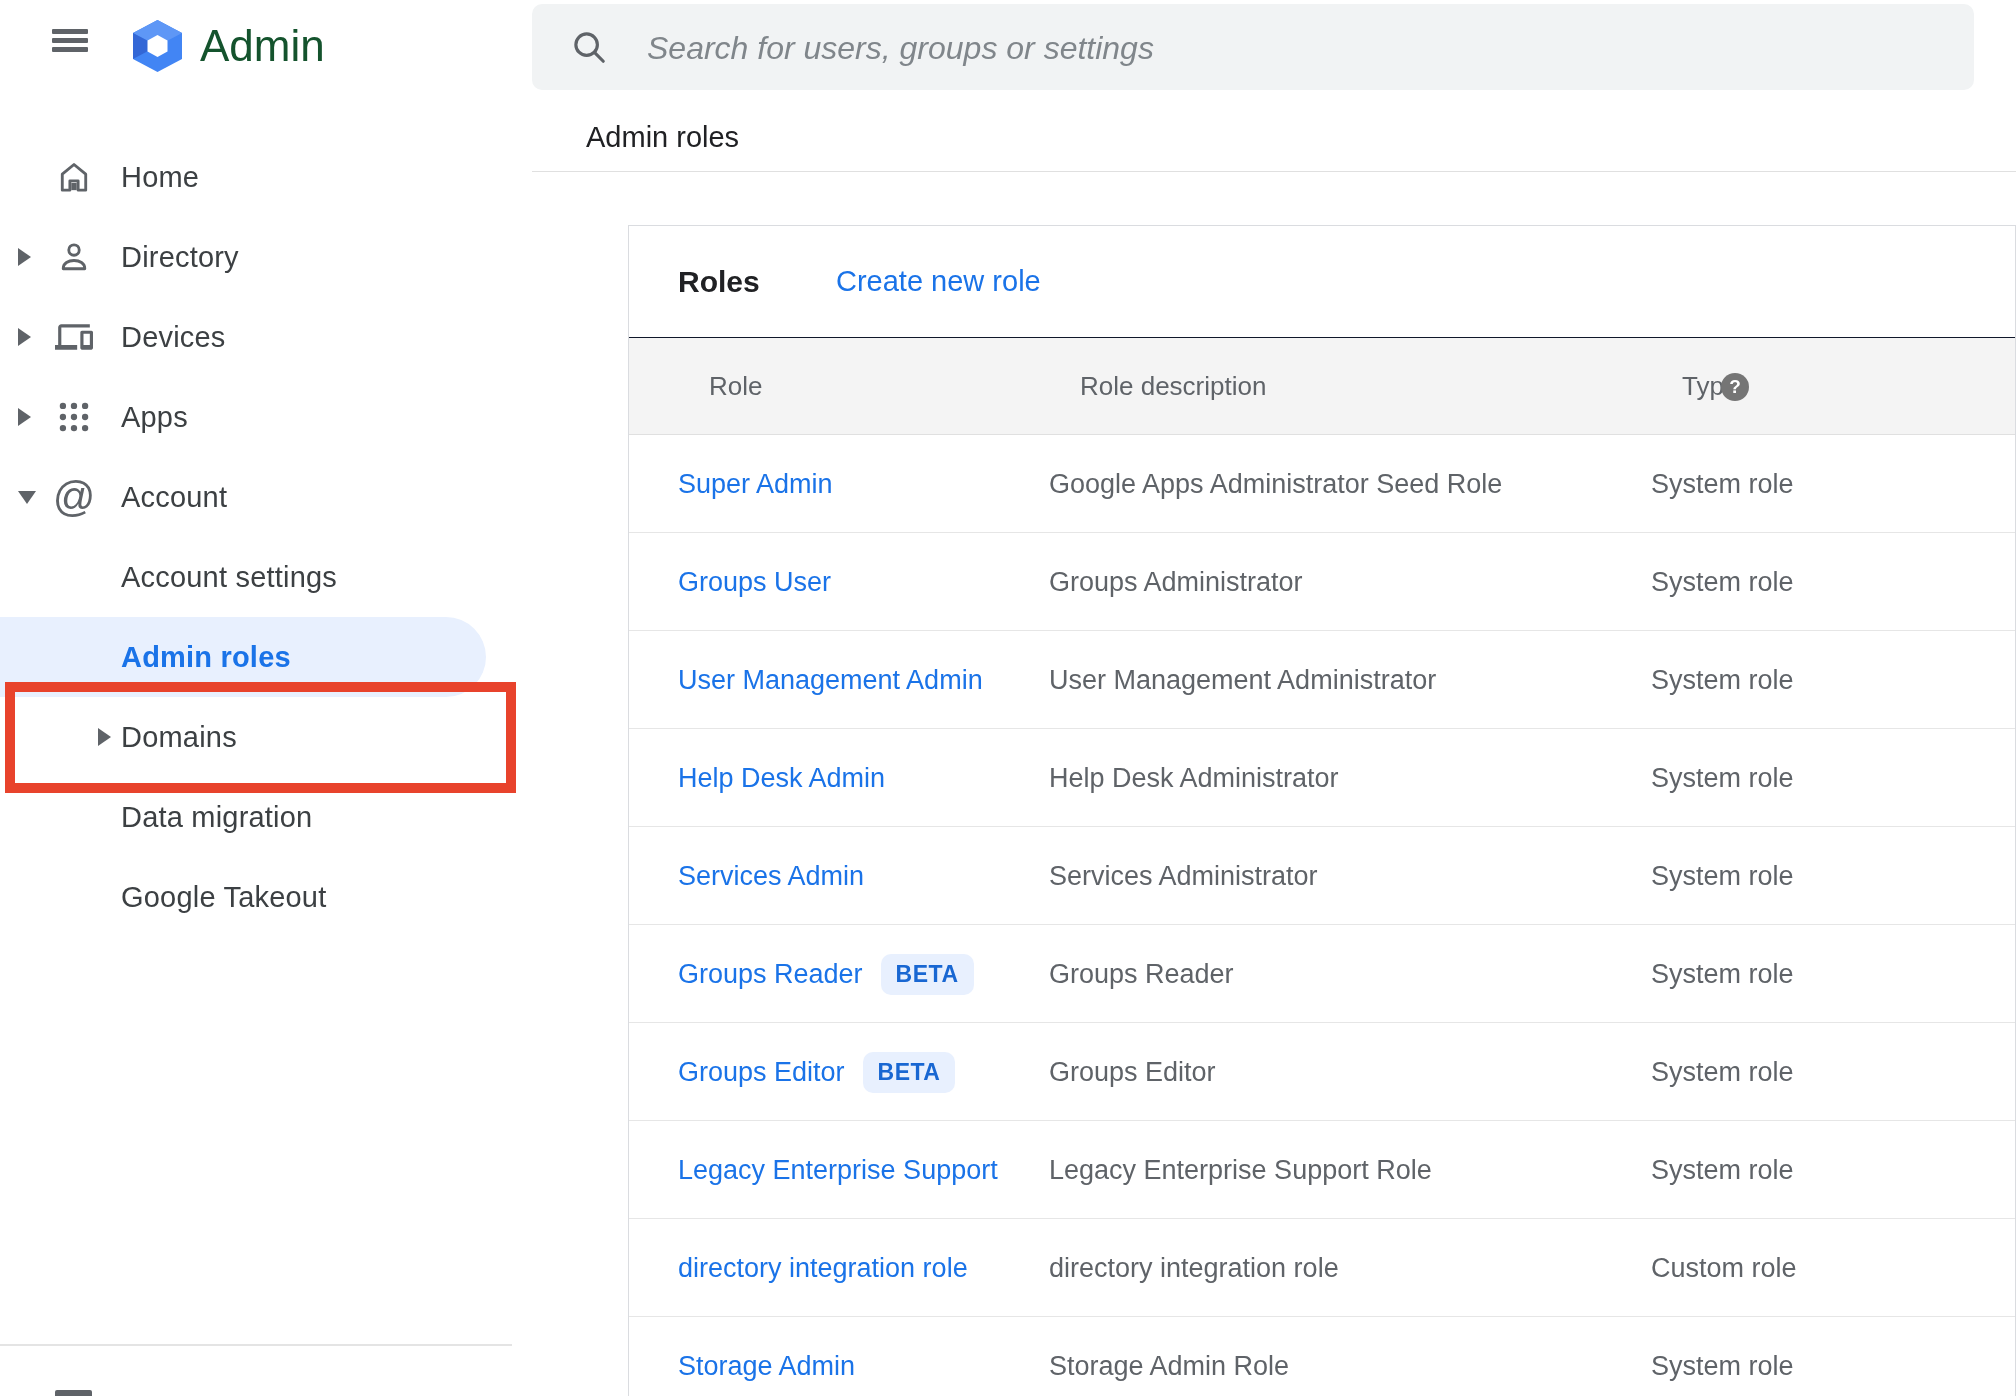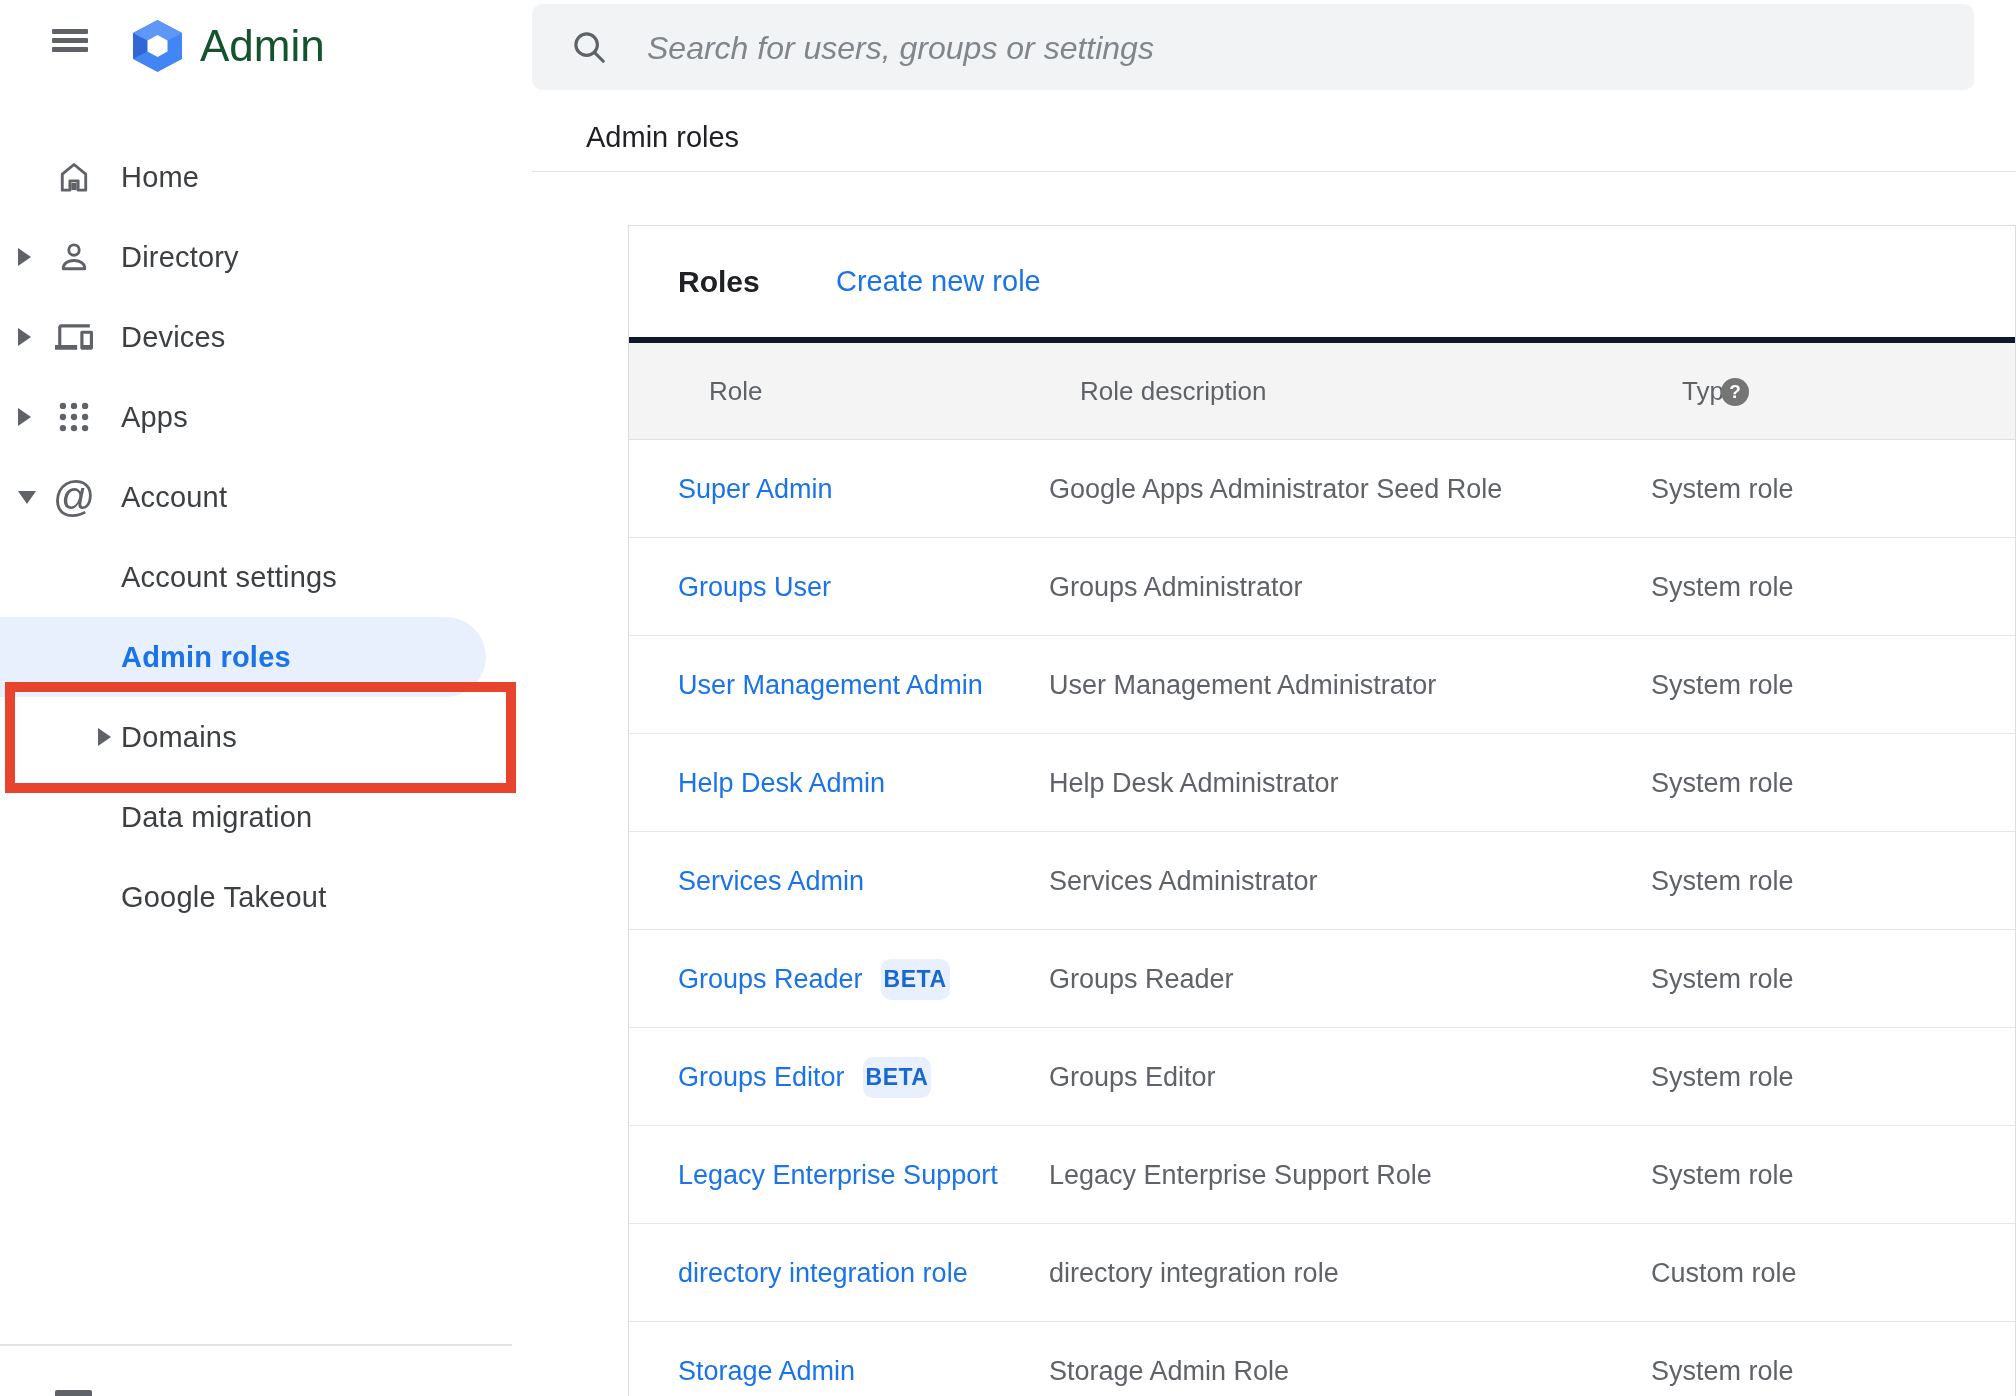--- a/index.html
+++ b/index.html
@@ -38,36 +38,36 @@
   .search-icon{position:absolute;left:38px;top:24px;width:38px;height:38px;}
   .search-input{position:absolute;left:113px;top:0;width:1250px;height:86px;border:0;background:transparent;outline:none;font-family:inherit;font-size:32px;color:#202124;font-style:italic;}
   .search-input::placeholder{color:#80868b;opacity:1;}
 
   
   .breadcrumb{position:absolute;left:586px;top:121px;font-size:29px;color:#202124;}
   .content-divider{position:absolute;left:532px;top:171px;width:1484px;height:1px;background:#e0e0e0;}
 
   
   .card{position:absolute;left:628px;top:225px;width:1388px;height:1200px;background:#fff;border:1px solid #dadce0;box-sizing:border-box;}
-  .card-header{position:relative;height:111px;border-bottom:6px solid #0f172a;}
+  .card-header{position:relative;height:111px;border-bottom:1px solid #0f172a;}
   .card-title{position:absolute;left:49px;top:0;height:111px;line-height:111px;font-size:30px;font-weight:700;color:#202124;}
   .create-link{position:absolute;left:207px;top:0;height:111px;line-height:111px;font-size:29px;color:#1a73e8;text-decoration:none;cursor:pointer;}
 
   .thead{position:relative;height:97px;background:#f4f4f4;border-bottom:1px solid #e0e0e0;box-sizing:border-box;}
   .th{position:absolute;top:0;height:97px;line-height:97px;font-size:26px;color:#5f6368;margin-left:31px;}
   .th.c1{left:49px;} .th.c2{left:420px;} .th.c3{left:1022px;}
   .help-icon{position:absolute;left:1092px;top:35px;width:28px;height:28px;border-radius:50%;background:#757575;color:#fff;font-size:19px;font-weight:700;display:flex;align-items:center;justify-content:center;cursor:pointer;}
 
   .trow{position:relative;height:98px;border-bottom:1px solid #e6e6e6;box-sizing:border-box;}
   .cell{position:absolute;top:0;height:98px;display:flex;align-items:center;font-size:27px;}
   .c-role{left:49px;}
   .c-desc{left:420px;color:#5f6368;}
   .c-type{left:1022px;color:#5f6368;}
   .role-link{color:#1a73e8;text-decoration:none;cursor:pointer;white-space:nowrap;}
-  .beta-badge{display:inline-block;margin-left:18px;padding:7px 3px;background:#e8f0fe;color:#1967d2;font-size:23px;font-weight:700;letter-spacing:.5px;border-radius:10px;}
+  .beta-badge{display:inline-block;margin-left:18px;padding:7px 15px;background:#e8f0fe;color:#1967d2;font-size:23px;font-weight:700;letter-spacing:.5px;border-radius:10px;}
 </style>
 </head>
 <body>
 
 <div class="screen">
 
   <aside class="sidebar">
     <div class="hamburger">
       <span></span>
         <span></span>

